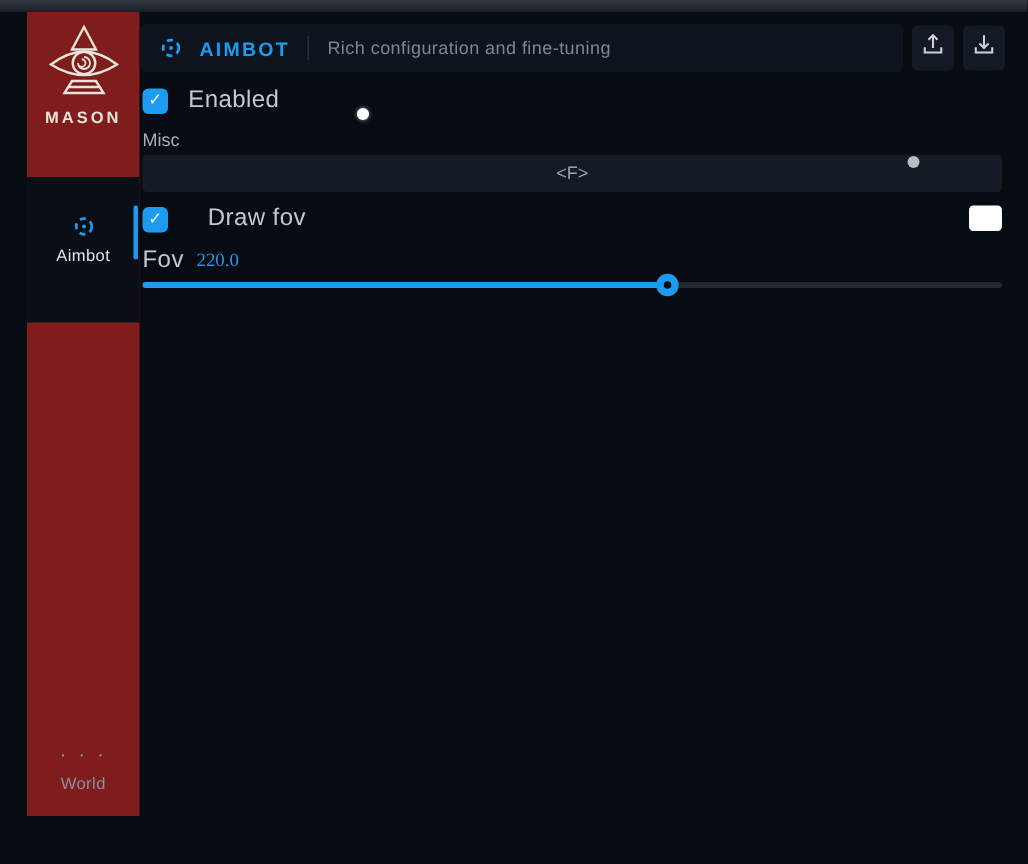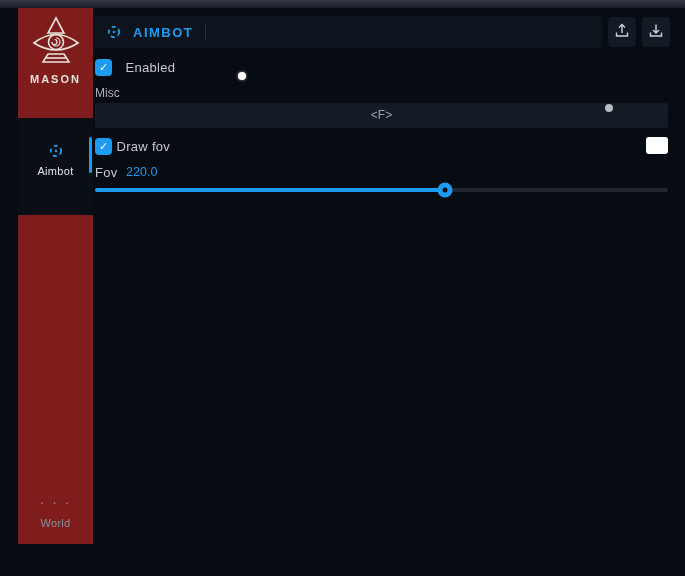--- a/index.html
+++ b/index.html
@@ -57,37 +57,37 @@
     display:flex; align-items:center; justify-content:center; cursor:pointer;
     color:#cdd2da;
   }
   
   .checkbox {
     display:inline-block; width:17px; height:17px; border-radius:4px;
     background:#1d2430; vertical-align:middle; text-align:center;
     line-height:17px; font-size:11px; color:#fff; cursor:pointer;
   }
   .checkbox.checked { background:#1d9bf0; }
-  .ctrl-label { font-size:13px; color:#c3c9d2; letter-spacing:0.3px; vertical-align:middle; }
+  .ctrl-label { font-size:16px; color:#c3c9d2; letter-spacing:0.3px; vertical-align:middle; }
   .row-enabled { position:absolute; top:58px; left:20px; }
   .row-enabled .ctrl-label { margin-left:9px; }
   .bind-label { position:absolute; top:86px; left:20px; font-size:12px; color:#aab0bb; }
   .bind-input {
     position:absolute; top:103px; left:20px; width:573px; height:25px;
     background:#151b24; border-radius:3px; text-align:center; line-height:25px;
     font-size:12px; color:#9aa1ab; cursor:pointer;
   }
   .row-drawfov { position:absolute; top:137px; left:20px; width:573px; }
-  .row-drawfov .ctrl-label { margin-left:0; }
+  .row-drawfov .ctrl-label { margin-left:22px; }
   .color-swatch {
     position:absolute; right:0; top:0; width:22px; height:17px;
     border-radius:3px; cursor:pointer;
   }
   .fov-row { position:absolute; top:165px; left:20px; font-size:12.5px; }
-  .fov-value { color:#1d9bf0; margin-left:5px; }
+  .fov-value { color:#1d9bf0; margin-left:5px;font-family:Liberation Serif, serif; }
   .slider {
     position:absolute; top:188px; left:20px; width:573px; height:4px;
     background:#22272f; border-radius:2px; cursor:pointer;
   }
   .slider-fill { position:absolute; left:0; top:0; height:4px; background:#1d9bf0; border-radius:2px; }
   .slider-handle {
     position:absolute; top:2px; width:15px; height:15px; border-radius:50%;
     background:#1d9bf0; transform:translate(-50%,-50%); cursor:grab;
   }
   .slider-handle::after {
@@ -149,20 +149,21 @@
   <div class="header-row">
     <div class="header-bar">
       <span>
         <svg width="18" height="18" viewBox="0 0 18 18" fill="none" stroke="#1d9bf0" stroke-width="1.8" style="display:block;">
           <circle cx="9" cy="9" r="5.2" stroke-dasharray="4 3.2"></circle>
           <circle cx="9" cy="9" r="1.3" fill="#1d9bf0" stroke="none"></circle>
         </svg>
       </span>
       <span class="header-title" style="color:#1d9bf0;">AIMBOT</span>
       <span class="header-divider"></span>
+      <span class="header-subtitle">Rich configuration and fine-tuning</span>
     </div>
     <div class="icon-btn">
       <span>
         <svg width="14" height="15" viewBox="0 0 14 15" fill="none" stroke="#cdd2da" stroke-width="1.4">
           <path d="M7 10 L7 2 M4 4.5 L7 1.5 L10 4.5"></path>
           <path d="M1.5 9.5 L1.5 13 L12.5 13 L12.5 9.5"></path>
         </svg>
       </span>
     </div>
     <div class="icon-btn">

